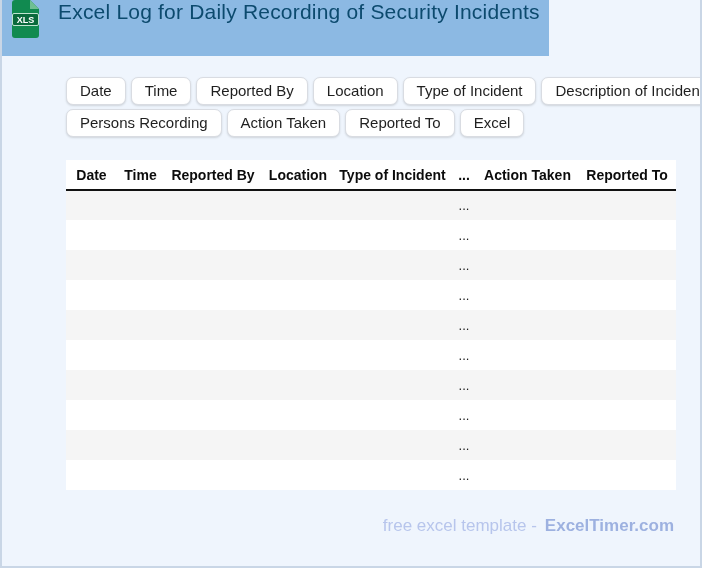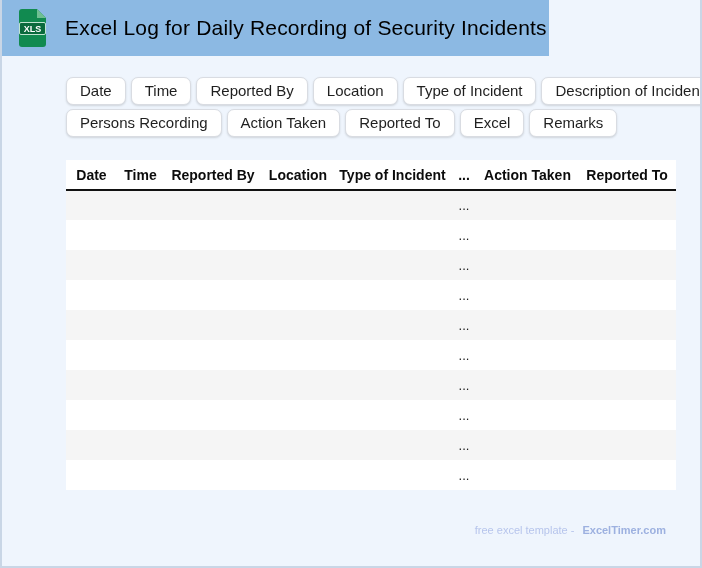--- a/index.html
+++ b/index.html
@@ -22,27 +22,27 @@
     width:702px;height:568px;
     background:var(--page-bg);
     border-left:2px solid var(--edge);
     border-right:2px solid var(--edge);
     border-bottom:2px solid var(--edge);
     overflow:hidden;
   }
   .header-bar{
     width:547px;height:56px;
     background:var(--header-bg);
-    display:flex;align-items:center;
-    padding-left:16px;
+    display:flex;
+    padding-left:9px;
   }
   .xls-icon{flex:0 0 auto;display:block;}
   .header-title{
     margin-left:18px;
-    color:#000000;
+    color:#0c4a6e;
     font-size:21px;
     letter-spacing:.2px;
     white-space:nowrap;
   }
   .chips-area{margin:21px 0 0 64px;}
   .chip-row{display:flex;flex-wrap:nowrap;margin-bottom:4px;}
   .chip{
     font-family:"Liberation Sans",sans-serif;
     font-size:15px;color:#1f1f1f;
     background:#ffffff;
@@ -66,22 +66,22 @@
   }
   .incident-table tbody td{
     height:30px;
     font-size:13px;color:#1a1a1a;
     text-align:center;vertical-align:middle;
   }
   .incident-table tbody tr:nth-child(odd){background:var(--stripe);}
   .incident-table tbody tr:nth-child(even){background:#ffffff;}
   .footer{
     position:absolute;
-    right:34px;bottom:30px;
-    font-size:11px;
+    right:26px;bottom:30px;
+    font-size:17px;
     white-space:nowrap;
   }
   .footer-label{color:var(--footer-label);}
   .footer-brand{color:var(--footer-brand);font-weight:bold;margin-left:8px;text-decoration:none;cursor:pointer;}
 </style>
 </head>
 <body>
 
 <div class="page">
 
@@ -102,21 +102,20 @@
         <button class="chip">Reported By</button>
         <button class="chip">Location</button>
         <button class="chip">Type of Incident</button>
         <button class="chip">Description of Incident</button>
       </div>
     <div class="chip-row">
         <button class="chip">Persons Recording</button>
         <button class="chip">Action Taken</button>
         <button class="chip">Reported To</button>
         <button class="chip">Excel</button>
-        <button class="chip">Remarks</button>
       </div>
   </div>
 
   <div class="table-wrap">
     <table class="incident-table">
       <colgroup>
           <col style="width: 51px;">
           <col style="width: 47px;">
           <col style="width: 98px;">
           <col style="width: 72px;">

